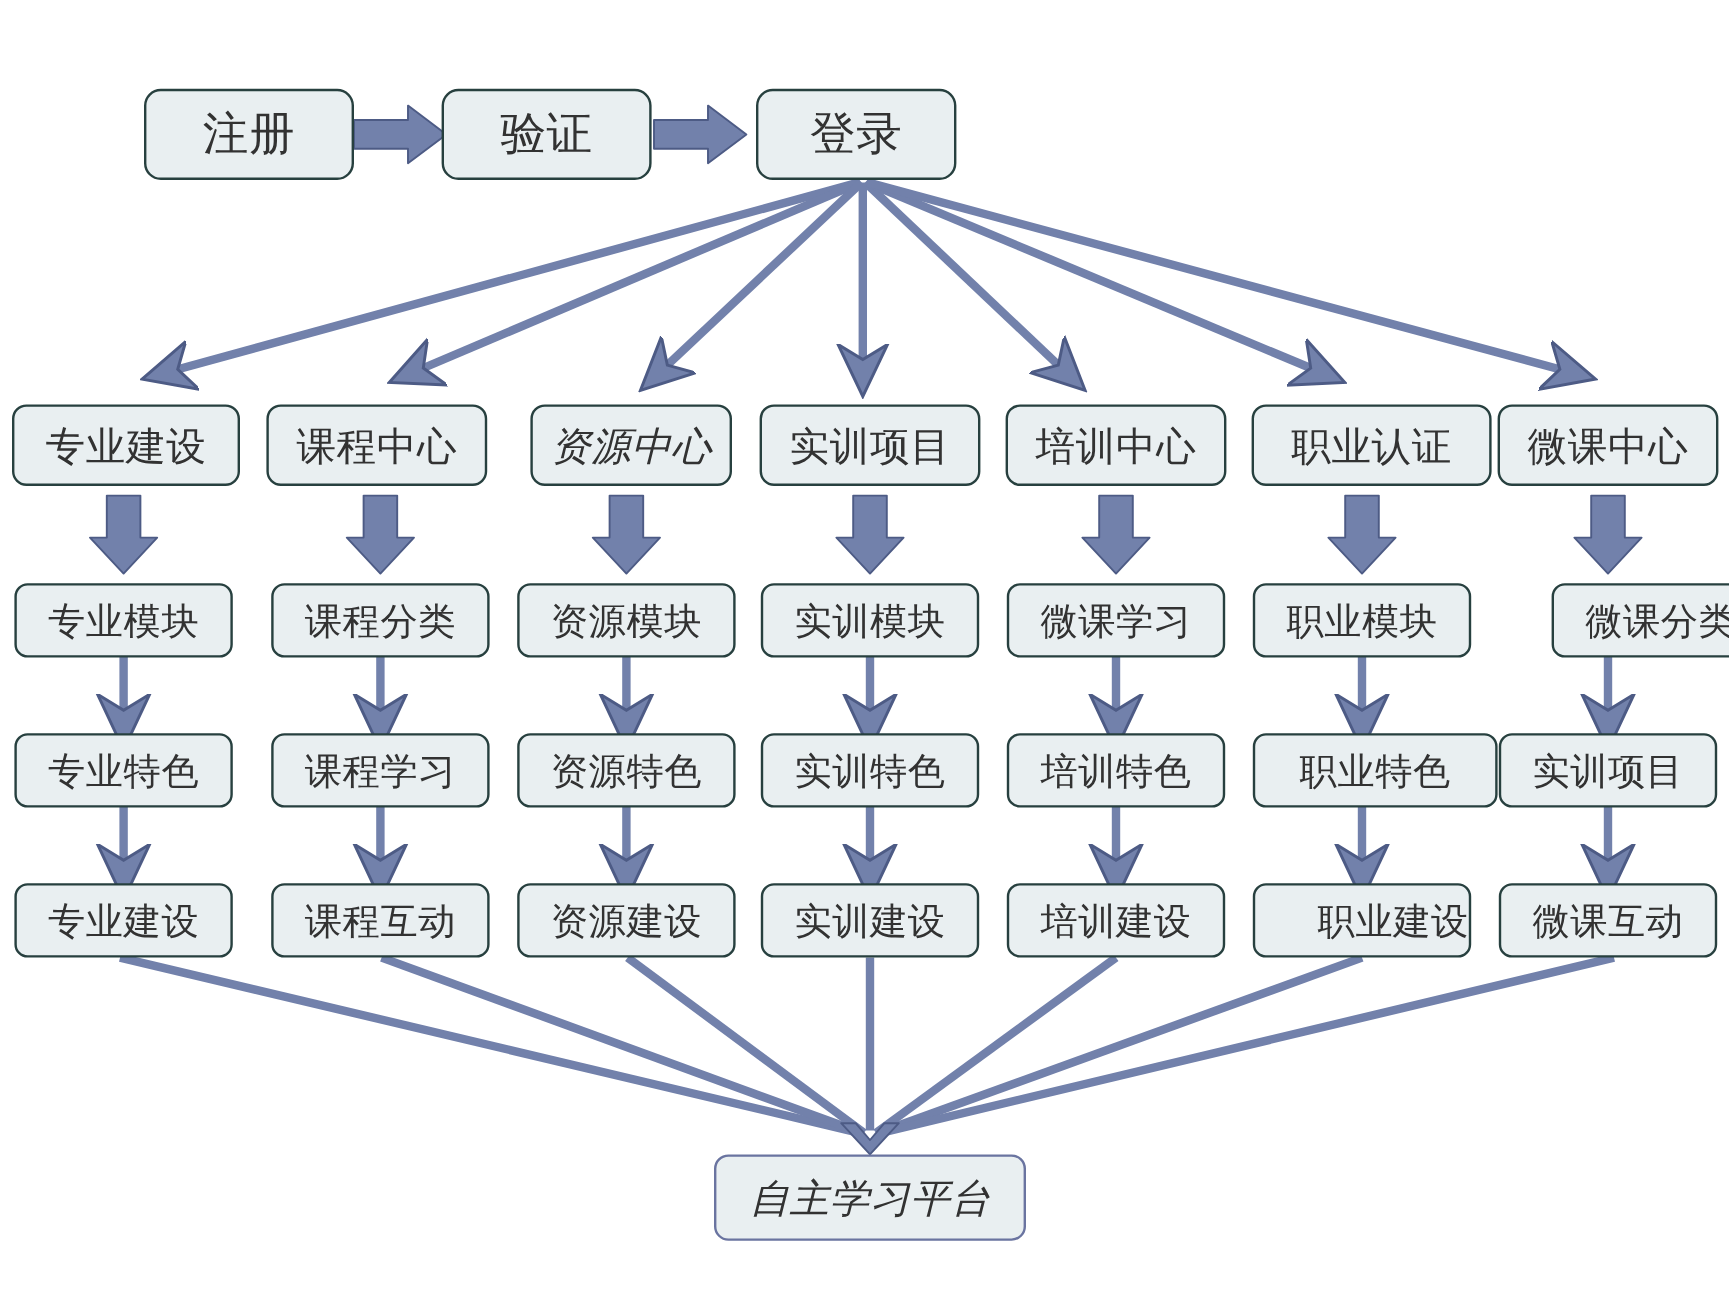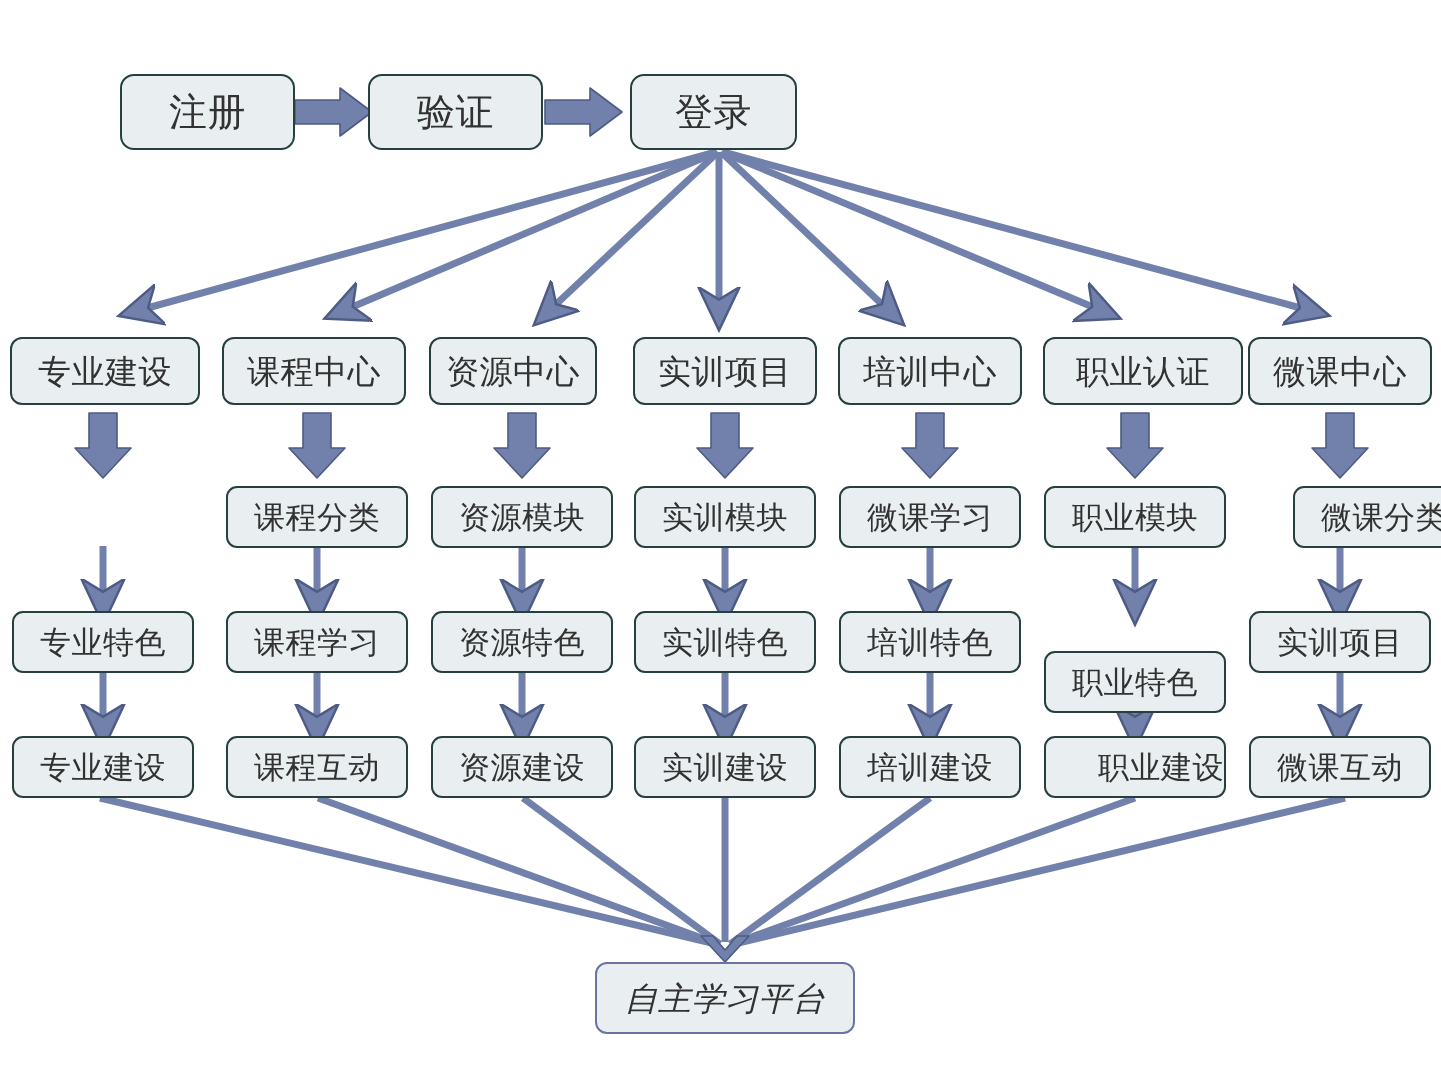--- a/index.html
+++ b/index.html
@@ -154,36 +154,39 @@
   <div class="node top" style="left:630px; top:74px; width:167px;">
     <span class="node-label">登录</span>
   </div>
 
   <div class="node lvl1" style="left:10px; top:337px; width:190px;">
     <span class="node-label">专业建设</span>
   </div>
   <div class="node lvl1" style="left:222px; top:337px; width:184px;">
     <span class="node-label">课程中心</span>
   </div>
-  <div class="node lvl1" style="left:429px; top:337px; width:168px;">
+  <div class="node lvl1" style="left:442px; top:337px; width:168px;font-style:italic;">
     <span class="node-label">资源中心</span>
   </div>
   <div class="node lvl1" style="left:633px; top:337px; width:184px;">
     <span class="node-label">实训项目</span>
   </div>
   <div class="node lvl1" style="left:838px; top:337px; width:184px;">
     <span class="node-label">培训中心</span>
   </div>
   <div class="node lvl1" style="left:1043px; top:337px; width:200px;align-items:center;">
     <span class="node-label">职业认证</span>
   </div>
   <div class="node lvl1" style="left:1248px; top:337px; width:184px;">
     <span class="node-label">微课中心</span>
   </div>
 
+  <div class="node lvl2" style="left:12px; top:486px; width:182px;">
+    <span class="node-label">专业模块</span>
+  </div>
   <div class="node lvl2" style="left:226px; top:486px; width:182px;">
     <span class="node-label">课程分类</span>
   </div>
   <div class="node lvl2" style="left:431px; top:486px; width:182px;">
     <span class="node-label">资源模块</span>
   </div>
   <div class="node lvl2" style="left:634px; top:486px; width:182px;">
     <span class="node-label">实训模块</span>
   </div>
   <div class="node lvl2" style="left:839px; top:486px; width:182px;">
@@ -204,21 +207,21 @@
   </div>
   <div class="node lvl3" style="left:431px; top:611px; width:182px;">
     <span class="node-label">资源特色</span>
   </div>
   <div class="node lvl3" style="left:634px; top:611px; width:182px;">
     <span class="node-label">实训特色</span>
   </div>
   <div class="node lvl3" style="left:839px; top:611px; width:182px;">
     <span class="node-label">培训特色</span>
   </div>
-  <div class="node lvl3" style="left:1044px; top:611px; width:182px;margin-top:40px;">
+  <div class="node lvl3" style="left:1044px; top:611px; width:204px;">
     <span class="node-label">职业特色</span>
   </div>
   <div class="node lvl3" style="left:1249px; top:611px; width:182px;">
     <span class="node-label">实训项目</span>
   </div>
 
   <div class="node lvl4" style="left:12px; top:736px; width:182px;">
     <span class="node-label">专业建设</span>
   </div>
   <div class="node lvl4" style="left:226px; top:736px; width:182px;">

